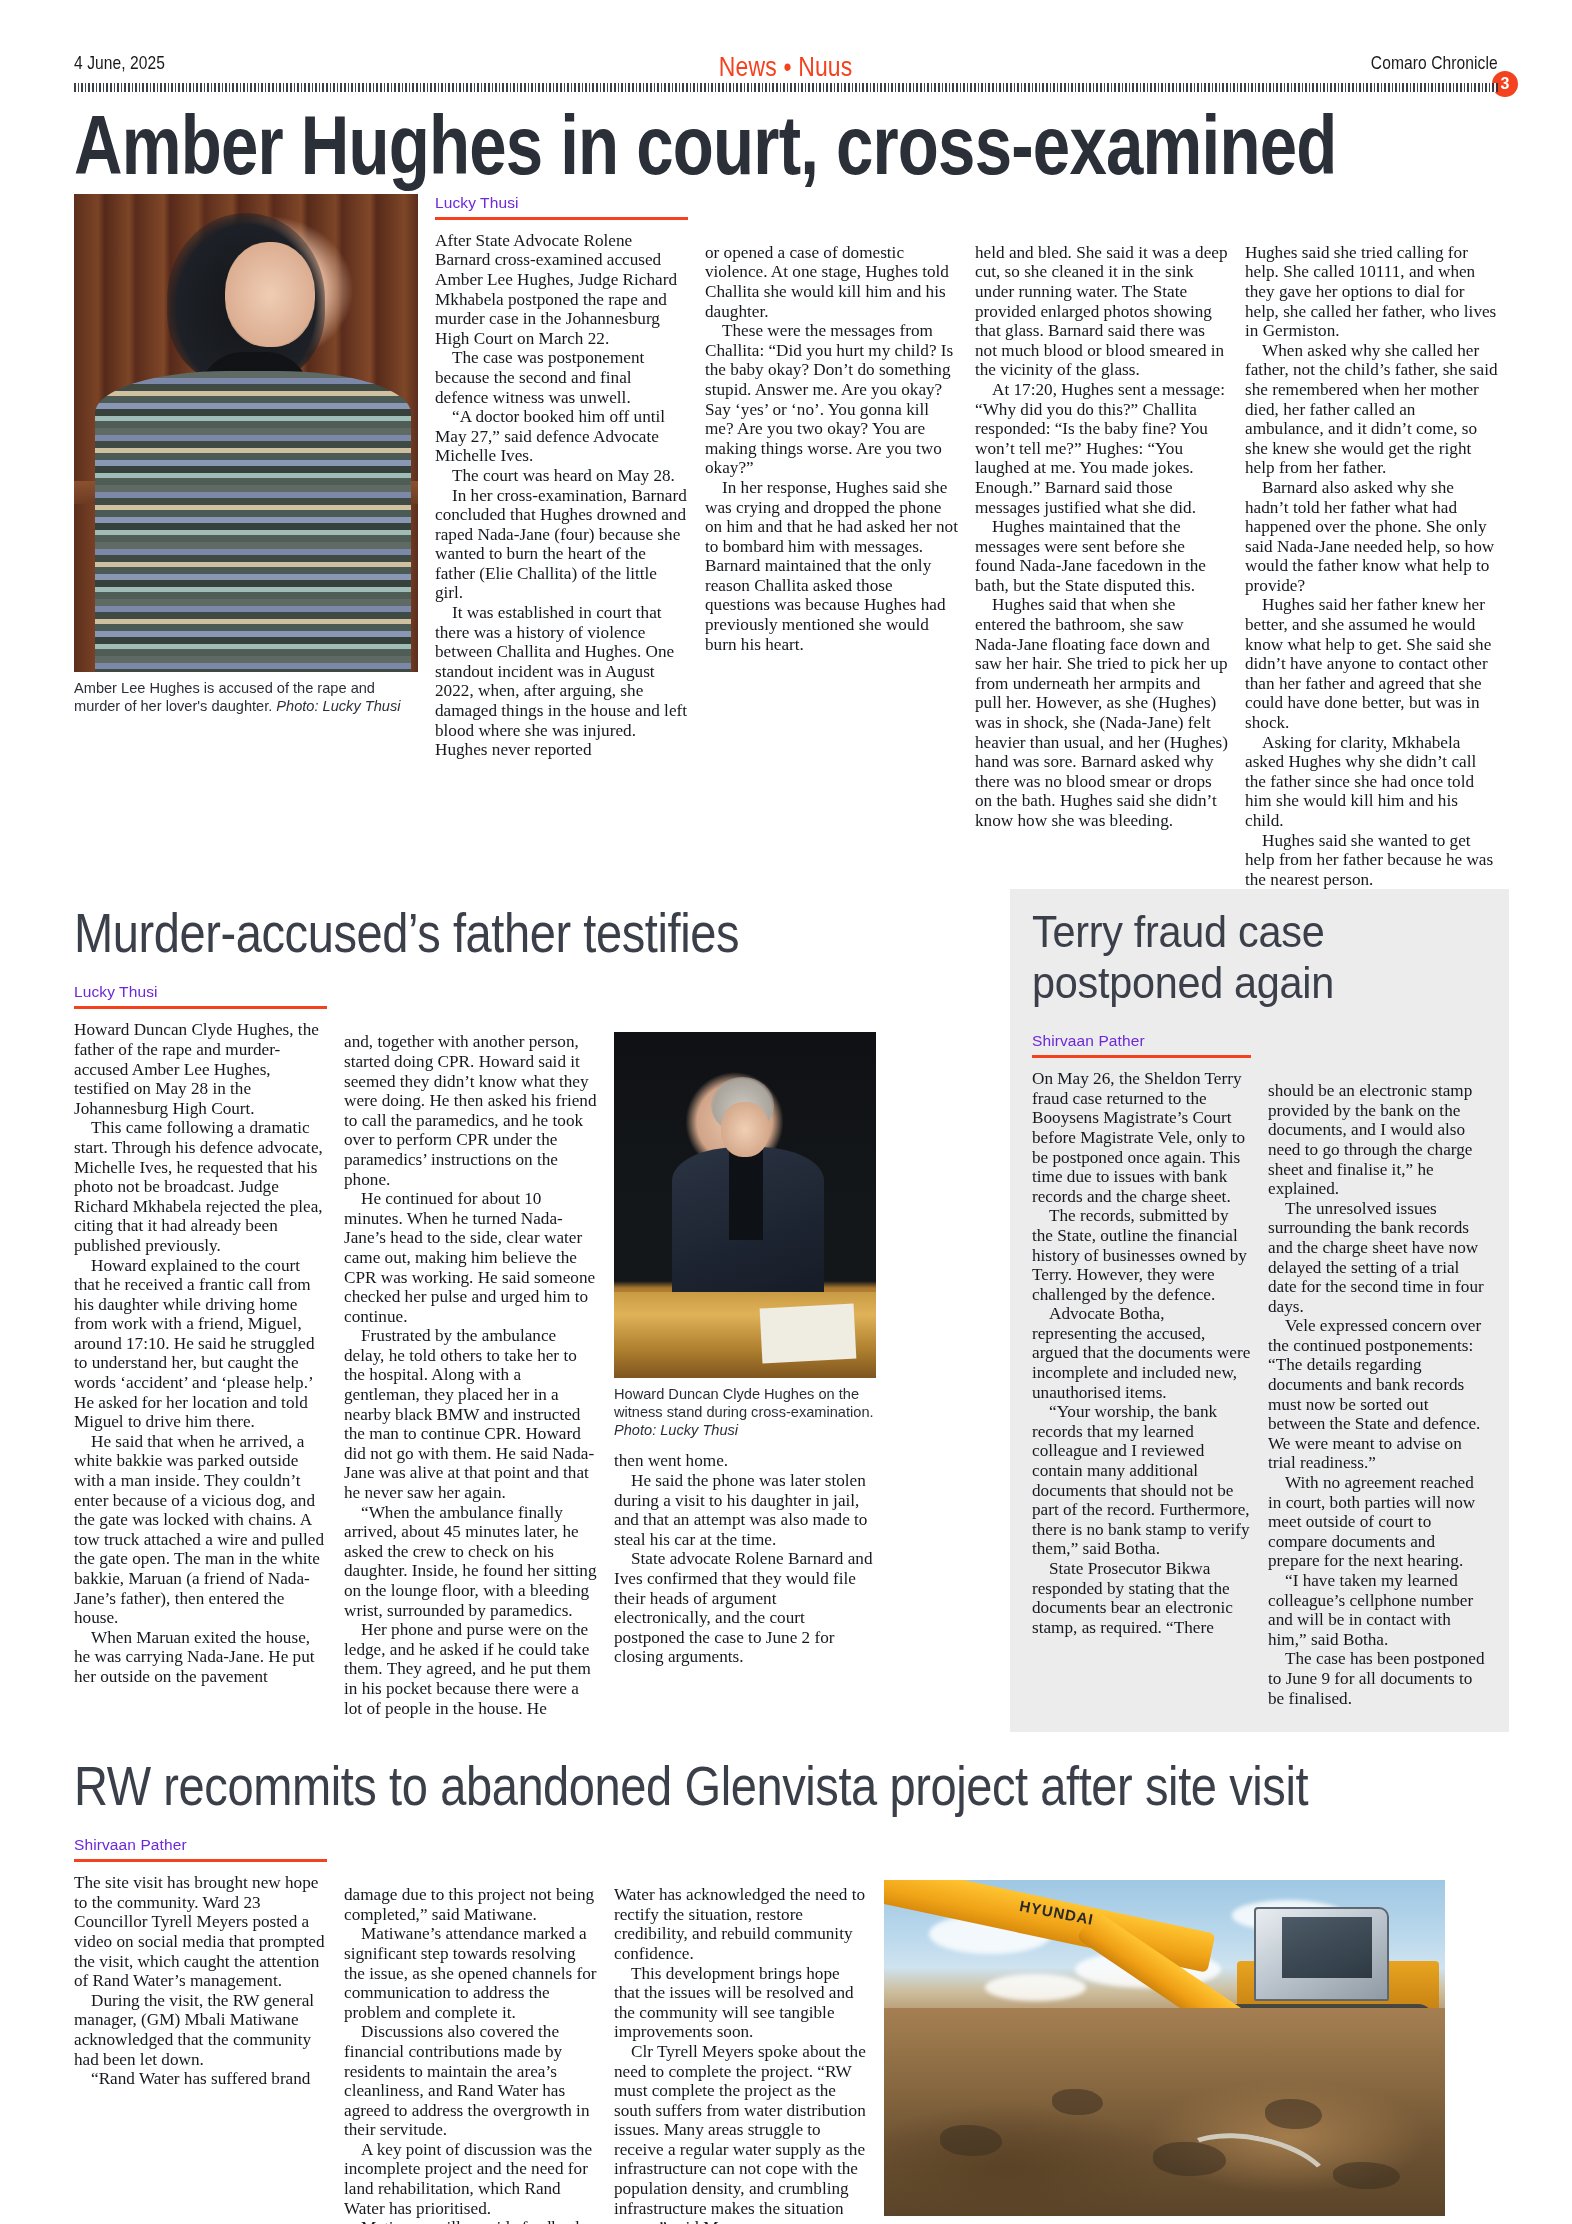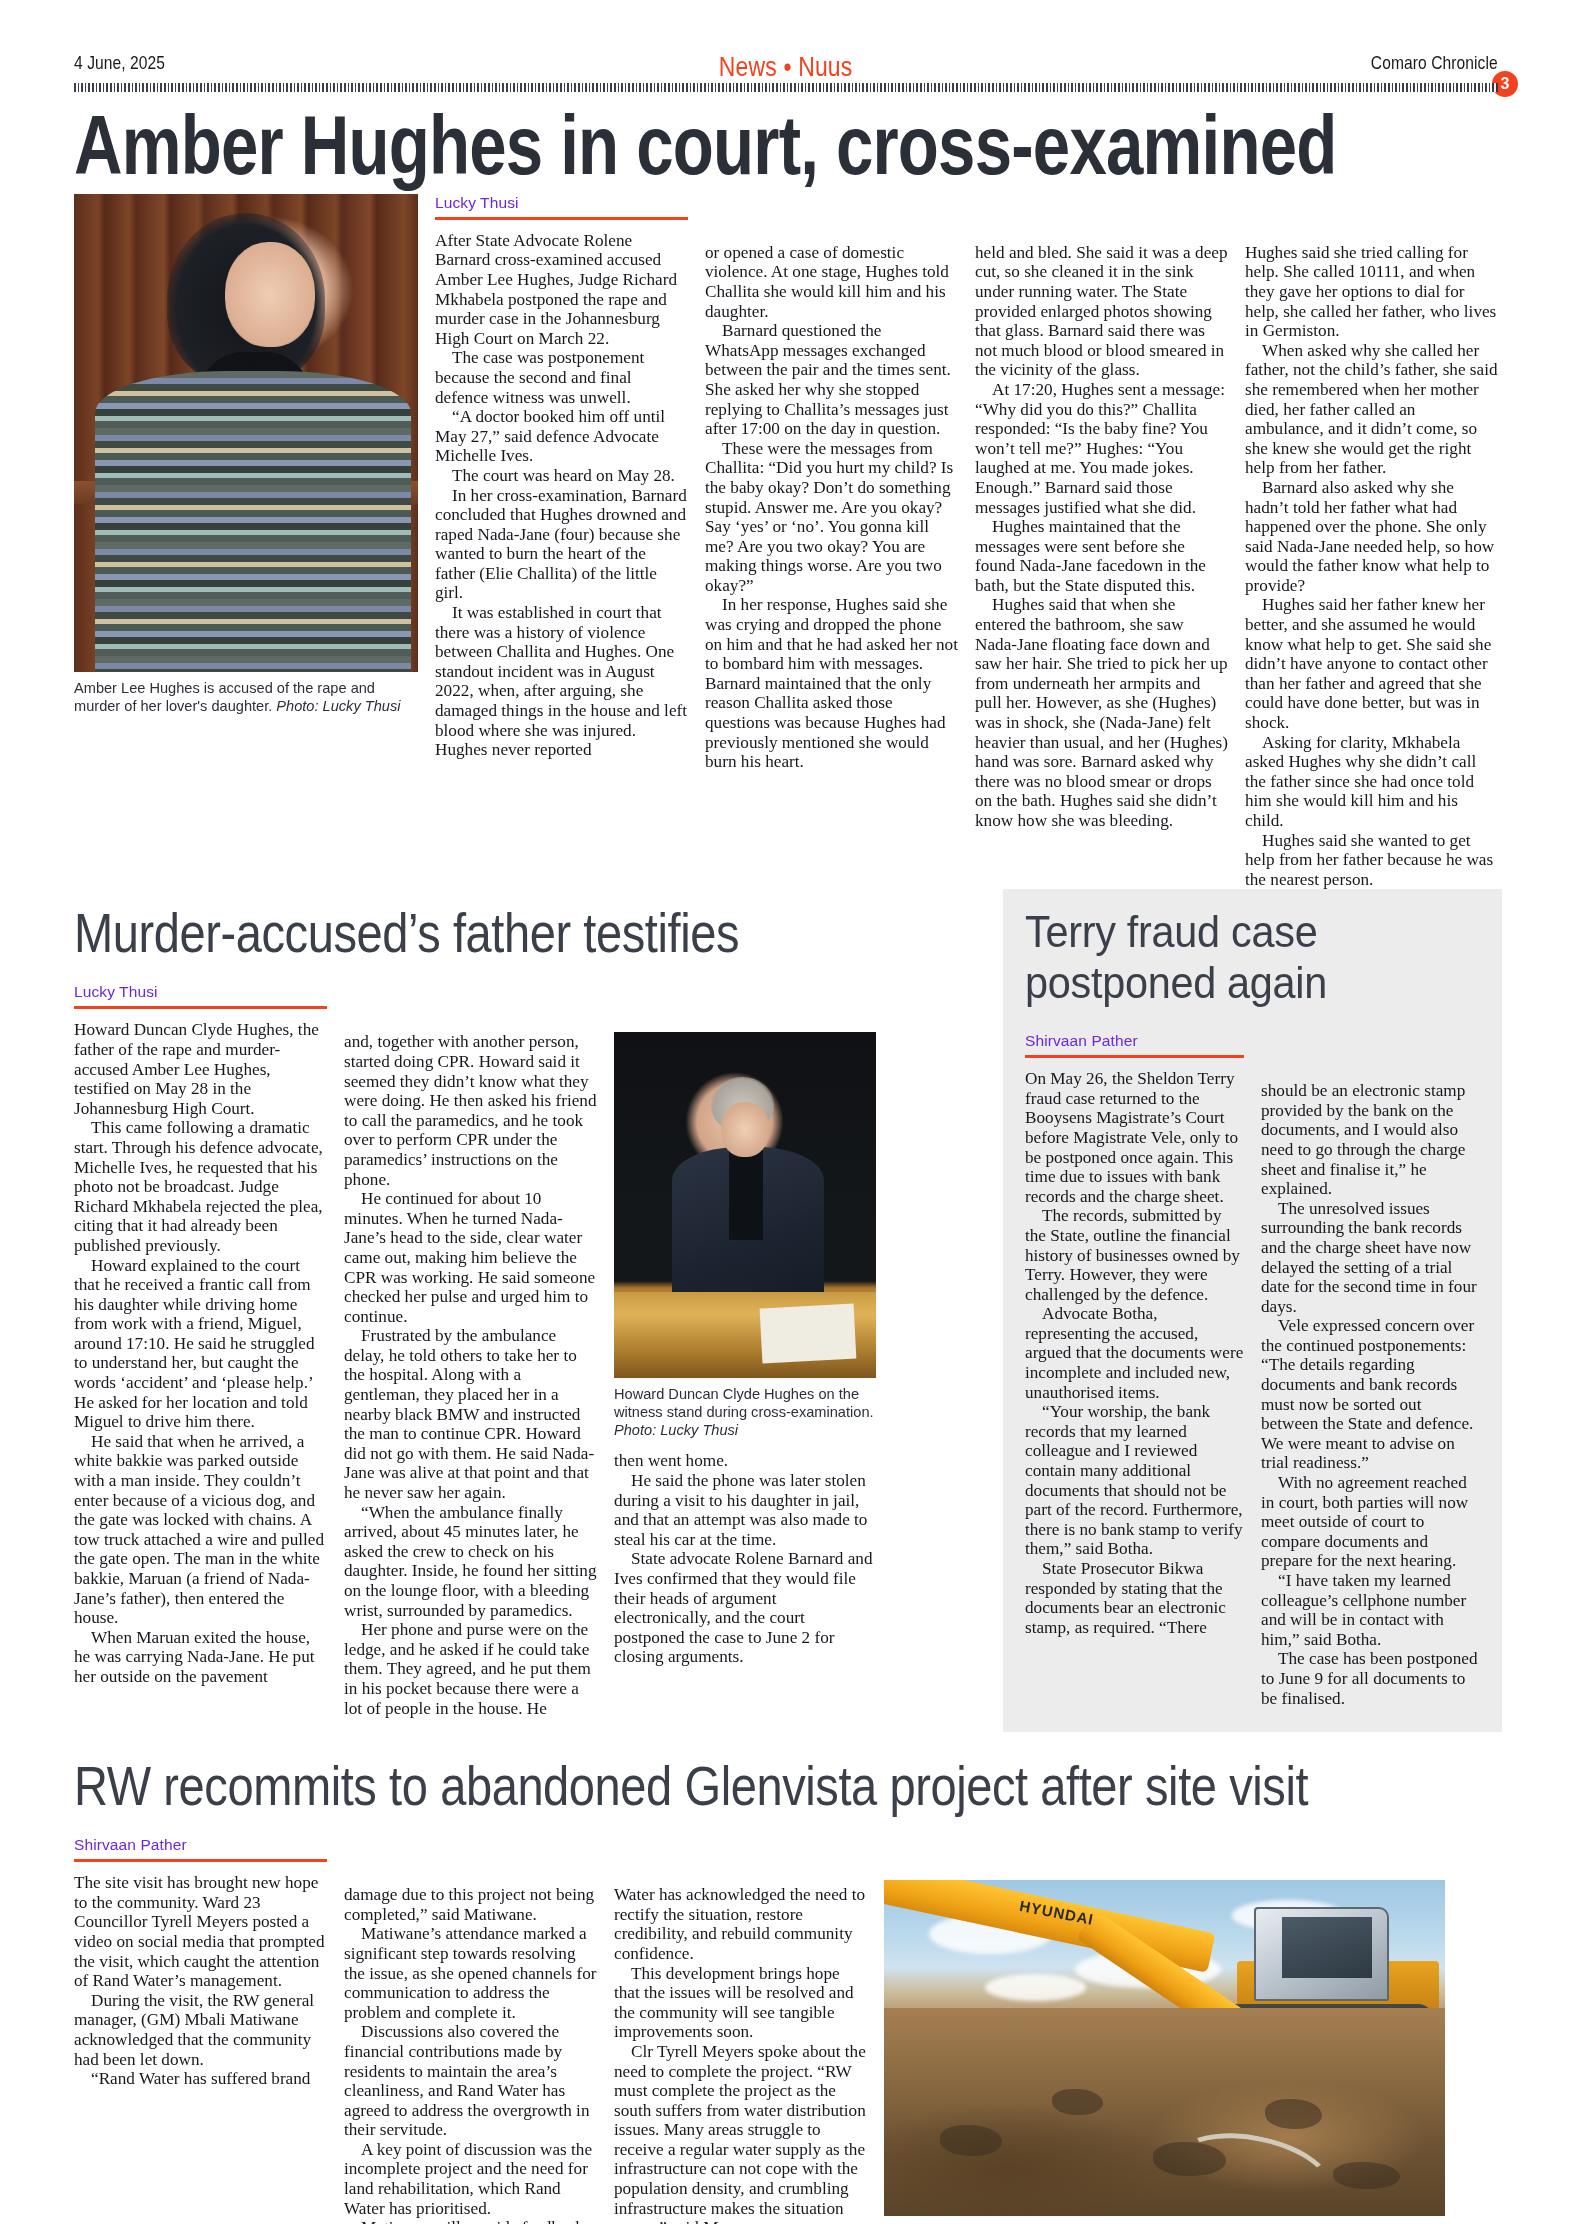--- a/index.html
+++ b/index.html
@@ -294,21 +294,20 @@
         <p>After State Advocate Rolene Barnard cross-examined accused Amber Lee Hughes, Judge Richard Mkhabela postponed the rape and murder case in the Johannesburg High Court on March 22.</p>
         <p>The case was postponement because the second and final defence witness was unwell.</p>
         <p>“A doctor booked him off until May 27,” said defence Advocate Michelle Ives.</p>
         <p>The court was heard on May 28.</p>
         <p>In her cross-examination, Barnard concluded that Hughes drowned and raped Nada-Jane (four) because she wanted to burn the heart of the father (Elie Challita) of the little girl.</p>
         <p>It was established in court that there was a history of violence between Challita and Hughes. One standout incident was in August 2022, when, after arguing, she damaged things in the house and left blood where she was injured. Hughes never reported</p>
       </div>
 
       <div class="col" style="width:253px; padding-top:49px;">
         <p>or opened a case of domestic violence. At one stage, Hughes told Challita she would kill him and his daughter.</p>
-        <p>Barnard questioned the WhatsApp messages exchanged between the pair and the times sent. She asked her why she stopped replying to Challita’s messages just after 17:00 on the day in question.</p>
         <p>These were the messages from Challita: “Did you hurt my child? Is the baby okay? Don’t do something stupid. Answer me. Are you okay? Say ‘yes’ or ‘no’. You gonna kill me? Are you two okay? You are making things worse. Are you two okay?”</p>
         <p>In her response, Hughes said she was crying and dropped the phone on him and that he had asked her not to bombard him with messages. Barnard maintained that the only reason Challita asked those questions was because Hughes had previously mentioned she would burn his heart.</p>
       </div>
 
       <div class="col" style="width:253px; padding-top:49px;">
         <p>held and bled. She said it was a deep cut, so she cleaned it in the sink under running water. The State provided enlarged photos showing that glass. Barnard said there was not much blood or blood smeared in the vicinity of the glass.</p>
         <p>At 17:20, Hughes sent a message: “Why did you do this?” Challita responded: “Is the baby fine? You won’t tell me?” Hughes: “You laughed at me. You made jokes. Enough.” Barnard said those messages justified what she did.</p>
         <p>Hughes maintained that the messages were sent before she found Nada-Jane facedown in the bath, but the State disputed this.</p>
         <p>Hughes said that when she entered the bathroom, she saw Nada-Jane floating face down and saw her hair. She tried to pick her up from underneath her armpits and pull her. However, as she (Hughes) was in shock, she (Nada-Jane) felt heavier than usual, and her (Hughes) hand was sore. Barnard asked why there was no blood smear or drops on the bath. Hughes said she didn’t know how she was bleeding.</p>
       </div>
@@ -317,21 +316,21 @@
         <p>Hughes said she tried calling for help. She called 10111, and when they gave her options to dial for help, she called her father, who lives in Germiston.</p>
         <p>When asked why she called her father, not the child’s father, she said she remembered when her mother died, her father called an ambulance, and it didn’t come, so she knew she would get the right help from her father.</p>
         <p>Barnard also asked why she hadn’t told her father what had happened over the phone. She only said Nada-Jane needed help, so how would the father know what help to provide?</p>
         <p>Hughes said her father knew her better, and she assumed he would know what help to get. She said she didn’t have anyone to contact other than her father and agreed that she could have done better, but was in shock.</p>
         <p>Asking for clarity, Mkhabela asked Hughes why she didn’t call the father since she had once told him she would kill him and his child.</p>
         <p>Hughes said she wanted to get help from her father because he was the nearest person.</p>
       </div>
     </div>
   </div>
 
-  <div style="display:flex; gap:4px; margin-top:16px; align-items:flex-start;">
+  <div style="display:flex; gap:11px; margin-top:16px; align-items:flex-start;">
 
     <div style="width:925px; flex:0 0 925px; padding-right:24px;">
       <div class="hl-big" style="margin-bottom:22px;">Murder-accused’s father testifies</div>
 
       <div style="display:flex; gap:17px; align-items:flex-start;">
         <div class="col" style="width:253px;">
           <div class="byline">Lucky Thusi</div>
           <div class="byrule"></div>
           <p>Howard Duncan Clyde Hughes, the father of the rape and murder-accused Amber Lee Hughes, testified on May 28 in the Johannesburg High Court.</p>
           <p>This came following a dramatic start. Through his defence advocate, Michelle Ives, he requested that his photo not be broadcast. Judge Richard Mkhabela rejected the plea, citing that it had already been published previously.</p>

